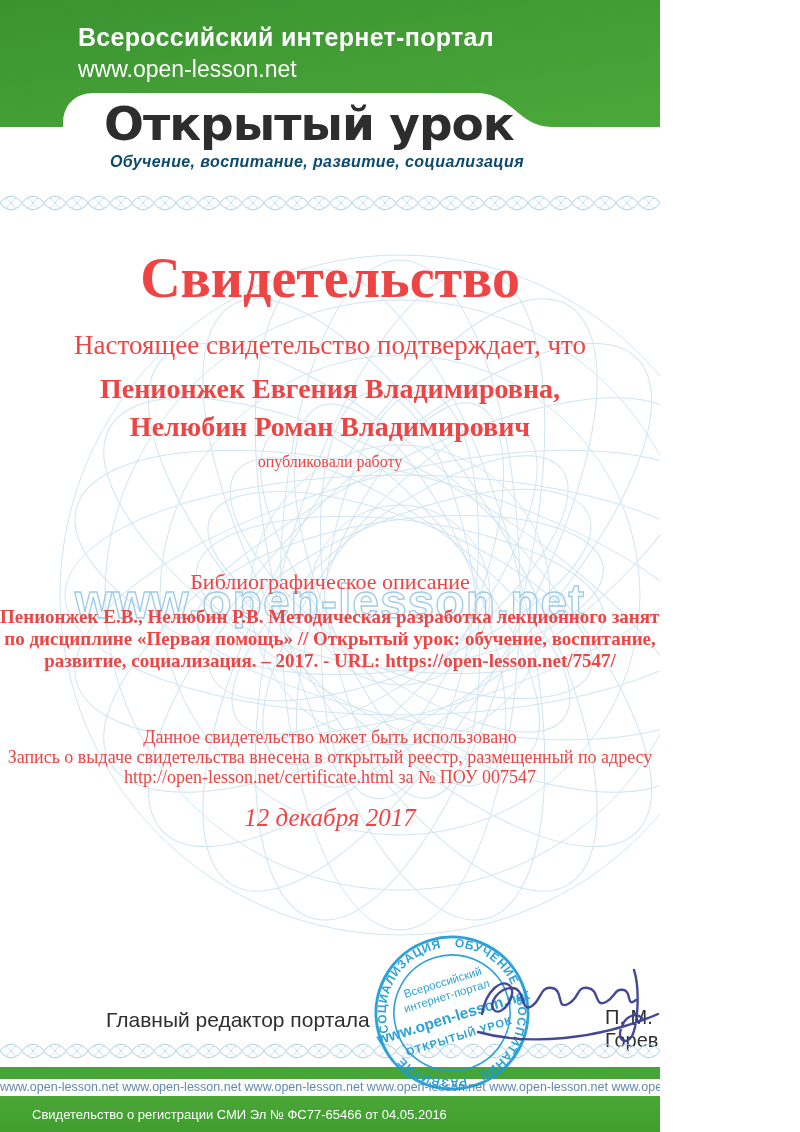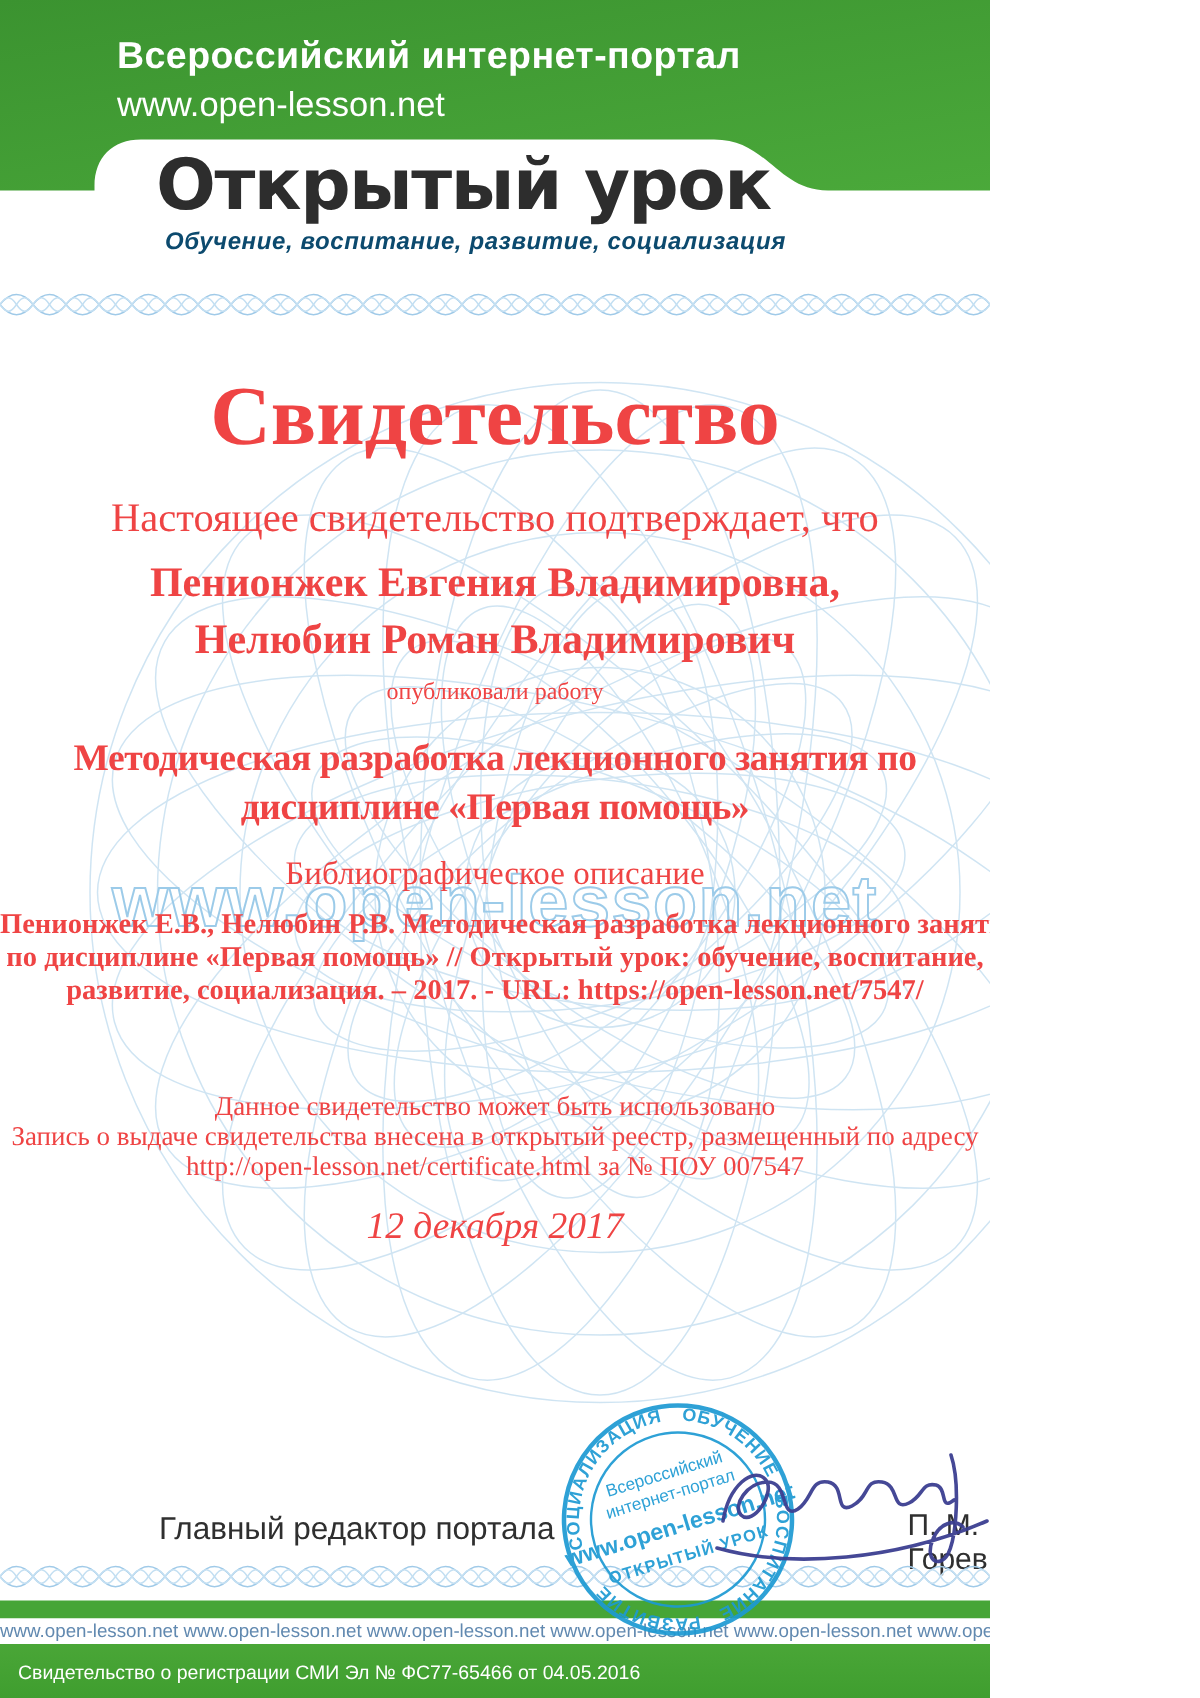--- a/index.html
+++ b/index.html
@@ -40,21 +40,21 @@
   .stamp text{fill:#1d9ad3;font-family:"Liberation Sans",sans-serif;}
   .autograph{left:468px;top:948px;}
   
   .green-bar{left:0;top:1067px;width:800px;height:12px;background:#46a536;}
   .url-strip{left:0;top:1079px;width:800px;height:17px;background:#fff;overflow:hidden;
              text-align:center;line-height:17px;font-size:12.5px;color:#6189b0;white-space:nowrap;}
   .footer{left:0;top:1096px;width:800px;height:36px;
           background:linear-gradient(#4aa637,#3f9e2f);
           display:flex;align-items:center;justify-content:space-between;
           padding:0 12px;box-sizing:border-box;color:#fff;}
-  .registration{font-size:13px;}
+  .registration{font-size:13px;margin-left:20px;}
   .issn{font-size:12px;font-weight:normal;}
 </style>
 </head>
 <body>
 
 <div class="page">
 
   <svg class="abs header-svg" width="800" height="128">
     <defs>
       <linearGradient id="hg" x1="0" y1="0" x2="1" y2="1">
@@ -119,24 +119,20 @@
 
   <div class="abs watermark">www.open-lesson.net</div>
 
   <div class="abs cline serif cert-title">Свидетельство</div>
   <div class="abs cline serif intro">Настоящее свидетельство подтверждает, что</div>
   <div class="abs cline serif names">
     <div>Пенионжек Евгения Владимировна,</div>
     <div>Нелюбин Роман Владимирович</div>
   </div>
   <div class="abs cline serif action">опубликовали работу</div>
-  <div class="abs cline serif work">
-    <div>Методическая разработка лекционного занятия по</div>
-    <div>дисциплине «Первая помощь»</div>
-  </div>
   <div class="abs cline serif bib-heading">Библиографическое описание</div>
   <div class="abs cline serif bib">
     <div>Пенионжек Е.В., Нелюбин Р.В. Методическая разработка лекционного занятия</div>
     <div>по дисциплине «Первая помощь» // Открытый урок: обучение, воспитание,</div>
     <div>развитие, социализация. – 2017. - URL: https://open-lesson.net/7547/</div>
   </div>
   <div class="abs cline serif usage">
     <div>Данное свидетельство может быть использовано</div>
     <div>Запись о выдаче свидетельства внесена в открытый реестр, размещенный по адресу</div>
     <div>http://open-lesson.net/certificate.html за № ПОУ 007547</div>

